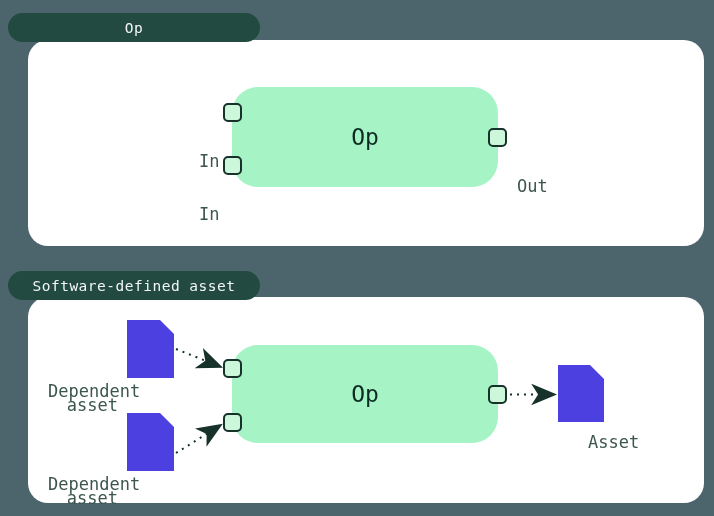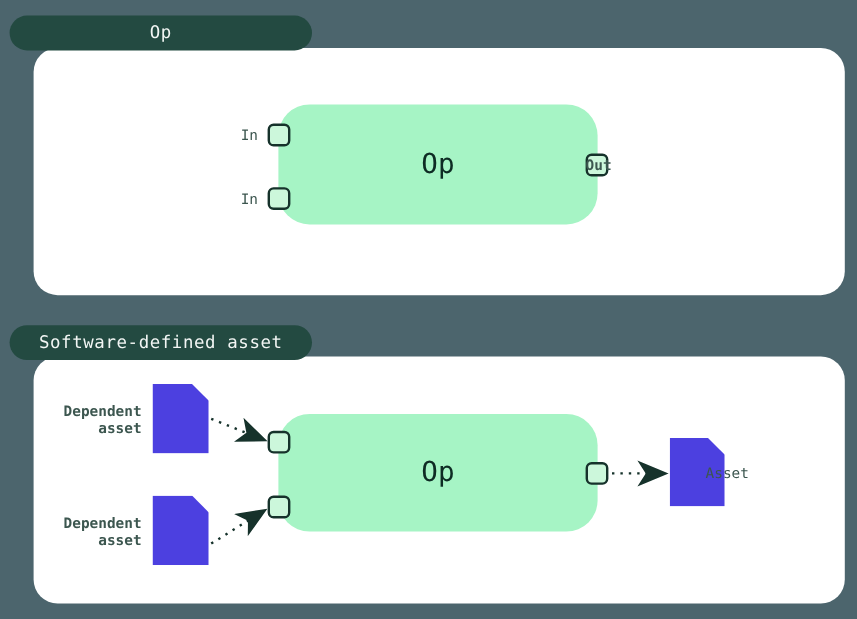--- a/index.html
+++ b/index.html
@@ -45,26 +45,27 @@
     width: 19px; height: 19px;
     box-sizing: border-box;
     background: #ccf7db;
     border: 2px solid #16322b;
     border-radius: 5px;
     z-index: 4;
   }
   .lbl {
     position: absolute;
     color: #3c564f;
-    font-size: 12px;
+    font-size: 17px;
     line-height: 14px;
     z-index: 4;
     white-space: nowrap;
+    margin-top: 48px;
   }
-  .lbl.wrap { white-space: normal; font-weight: bold; }
+  .lbl.wrap { white-space: normal; }
   .doc {
     position: absolute;
     width: 47px; height: 58px;
     background: #4c40e0;
     clip-path: polygon(0 0, calc(100% - 14px) 0, 100% 14px, 100% 100%, 0 100%);
     z-index: 4;
   }
   .arrows {
     position: absolute;
     left: 28px; top: 297px; width: 676px; height: 206px;
@@ -85,21 +86,21 @@
     <span>Op</span>
   </div>
 
   <div class="lbl" style="left:199px; top:106px; width:16px; text-align:right;">In</div>
   <div class="port" style="left:223px; top:103px;"></div>
 
   <div class="lbl" style="left:199px; top:159px; width:16px; text-align:right;">In</div>
   <div class="port" style="left:223px; top:156px;"></div>
 
   <div class="port" style="left:488px; top:128px;"></div>
-  <div class="lbl" style="left:488px; top:131px;font-weight:bold;">Out</div>
+  <div class="lbl" style="left:517px; top:131px;">Out</div>
 
   <div class="tab" style="top:271px;">Software-defined asset</div>
 
   <div class="panel" style="top:297px;"></div>
 
   <div class="opbox" style="top:345px; height:98px;">
     <span>Op</span>
   </div>
 
   <div class="lbl wrap" style="left:48px; top:336px; width:70px; text-align:right;">Dependent asset</div>

